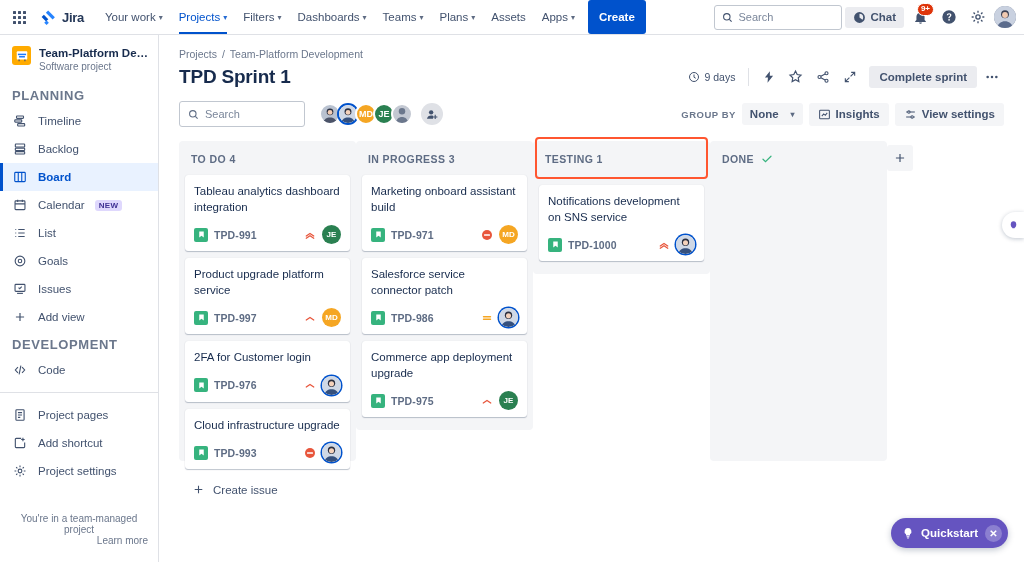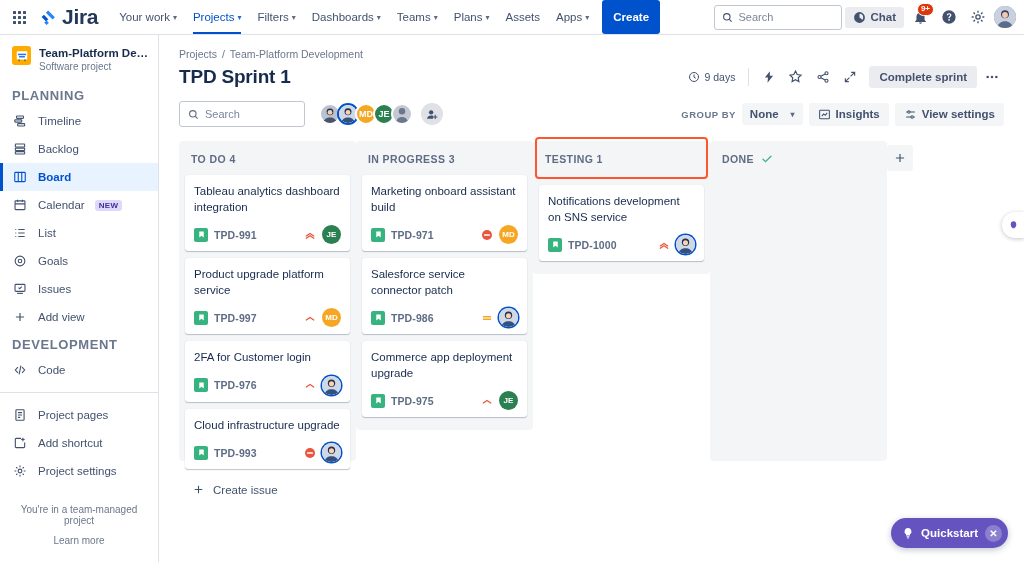--- a/index.html
+++ b/index.html
@@ -15,21 +15,21 @@
   .topnav {
     height: 35px; flex: 0 0 35px;
     display: flex; align-items: center;
     border-bottom: 1px solid #dfe1e6;
     padding: 0 8px 0 6px; background: #fff;
   }
   .grid-icon { width: 26px; height: 26px; display:flex; align-items:center; justify-content:center; cursor:pointer; border-radius:3px;}
   .grid-dots { display: grid; grid-template-columns: repeat(3, 3px); grid-template-rows: repeat(3, 3px); gap: 2px; }
   .grid-dots i { background: #42526e; width: 3px; height: 3px; border-radius: 0.5px; display:block;}
   .brand { display: flex; align-items: center; gap: 5px; margin-left: 8px; margin-right: 14px; cursor: pointer;}
-  .brand-text { font-size: 21px; font-weight: 600; color: #253858; letter-spacing: -0.3px;}
+  .brand-text { font-size: 13px; font-weight: 600; color: #253858; letter-spacing: -0.3px;}
   .navlinks { display: flex; align-items: center; gap: 2px; height: 100%;}
   .navlink {
     font-size: 11.5px; color: #42526e; padding: 0 7px; height: 100%;
     display: flex; align-items: center; gap: 3px; cursor: pointer; position: relative;
   }
   .navlink.active { color: #0052cc; }
   .navlink.active::after {
     content:""; position:absolute; left:7px; right:7px; bottom:0; height:2px; background:#0052cc;
   }
   .caret { font-size: 8px; opacity: .85; }
@@ -88,21 +88,21 @@
   .navitem.active { background: #e9f2ff; color: #0052cc; font-weight: 600;}
   .navitem.active::before { content:""; position:absolute; left:0; top:0; bottom:0; width:3px; background:#0052cc;}
   .navitem .ic { width: 16px; display: flex; align-items: center; justify-content: center; flex: 0 0 16px;}
   .pill-new {
     background: #dfd8fd; color: #403294; font-size: 8px; font-weight: 700;
     border-radius: 3px; padding: 1px 4px; letter-spacing: .3px;
   }
   .divider { height: 1px; background: #dfe1e6; margin: 8px 0; }
   .side-foot { margin-top: auto; padding: 0 10px 16px; text-align: center; }
   .side-foot .l1 { font-size: 10px; color: #6b778c; }
-  .side-foot .l2 { font-size: 10px; color: #6b778c; margin-top: 9px; text-decoration: none; cursor: pointer;}
+  .side-foot .l2 { font-size: 10px; color: #6b778c; margin-top: 0; text-decoration: none; cursor: pointer; text-align: right;}
 
   
   .main { flex: 1; display: flex; flex-direction: column; min-width: 0; background: #fff; padding: 0 16px;}
   .crumbs { font-size: 10.5px; color: #6b778c; padding: 13px 4px 0; display: flex; gap: 5px;}
   .crumbs a { color: #6b778c; text-decoration: none; cursor: pointer;}
   .title-row { display: flex; align-items: center; padding: 4px 4px 0; }
   .page-title { font-size: 19px; font-weight: 700; color: #172b4d; letter-spacing: -.2px;}
   .title-actions { margin-left: auto; display: flex; align-items: center; gap: 2px; }
   .days { display: flex; align-items: center; gap: 5px; font-size: 10.5px; color: #42526e; margin-right: 6px;}
   .vline { width: 1px; height: 18px; background: #dfe1e6; margin: 0 5px;}

